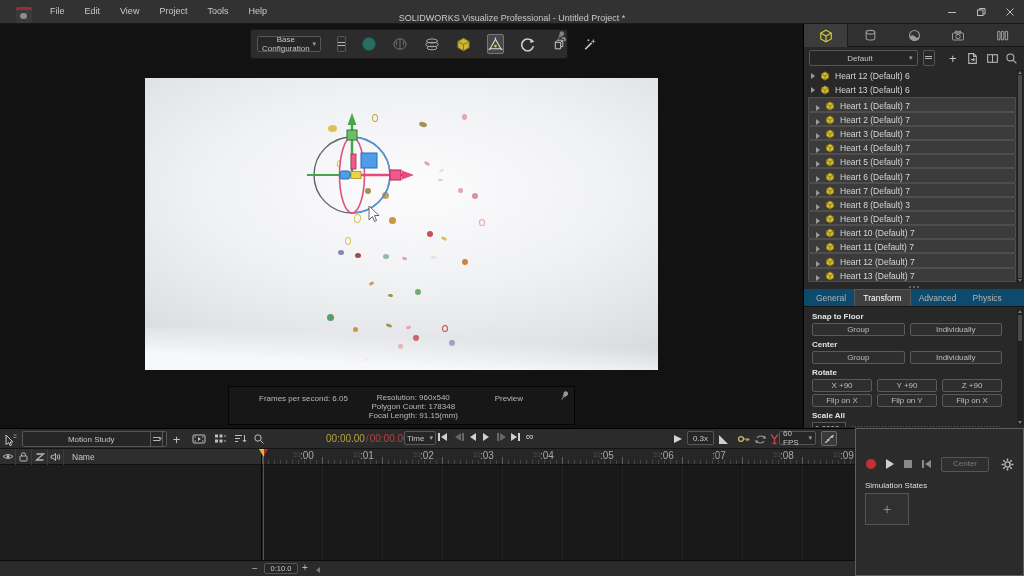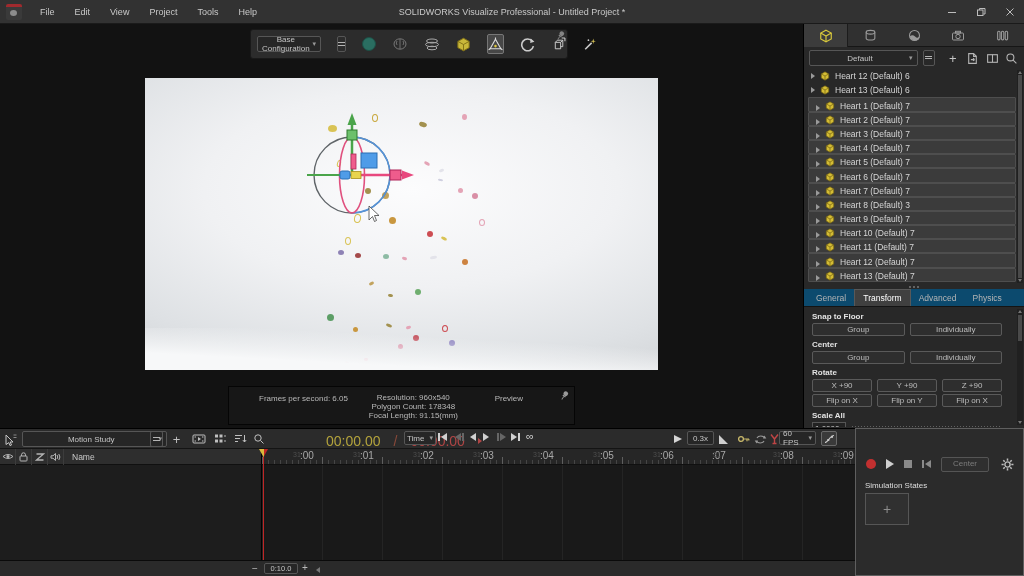--- a/index.html
+++ b/index.html
@@ -1,20 +1,20 @@
 <!DOCTYPE html>
 <html><head>
 <meta charset="utf-8">
 <style>
   * { margin:0; padding:0; box-sizing:border-box; font-family:"Liberation Sans", sans-serif; }
   html,body { width:1024px; height:576px; background:#121212; overflow:hidden; }
   #app { position:relative; width:1024px; height:576px; color:#ccc; font-size:9px; }
 
   
-  #titlebar { position:absolute; top:0; left:0; width:100%; height:24px; background:#323232; display:flex; align-items:center; border-bottom:1px solid #1a1a1a; z-index:30; }
+  #titlebar { position:absolute; top:0; left:0; width:100%; height:24px; background:#323232; display:flex; align-items:flex-end; border-bottom:1px solid #1a1a1a; z-index:30;padding-left:10px; }
   #logo { width:16px; height:16px; margin:0 8px 0 6px; border-radius:2px; background:#3a3a3a; border-top:3px solid #a02a2e; position:relative; }
   #logo::after{ content:""; position:absolute; left:4px; top:3px; width:7px; height:6px; border-radius:50%; background:#8d8d8d; }
   .menu-item { padding:0 10px; color:#c9c9c9; line-height:24px; cursor:default; }
   #win-title { position:absolute; left:0; width:100%; text-align:center; color:#c9c9c9; pointer-events:none; }
   #win-controls { position:absolute; right:0; top:0; height:24px; display:flex; }
   .winbtn { width:29px; height:24px; display:flex; align-items:center; justify-content:center; }
 
   
   #workspace { position:absolute; top:24px; left:0; width:100%; height:404px; background:#121212; }
 
@@ -87,21 +87,21 @@
   #props-scroll { position:absolute; right:1px; top:2px; bottom:2px; width:6px; background:#202020; }
   #props-thumb { position:absolute; left:1px; top:6px; height:26px; width:4px; background:#4a4a4a; }
 
   
   #timeline { position:absolute; left:0; bottom:0; width:100%; height:148px; background:#1f1f1f; border-top:1px solid #000; }
   #tl-toolbar { position:relative; height:20px; background:#2b2b2b; border-bottom:1px solid #141414; }
   .abs { position:absolute; }
   #study-box { left:22px; top:2px; width:145px; }
   #study-menu { left:150px; top:2px; }
   .tl-ic { top:2px; width:17px; height:16px; display:flex; align-items:center; justify-content:center; color:#c0c0c0; }
-  #time-cluster { left:326px; top:4px; display:flex; gap:13px; align-items:center; font-size:14px; }
+  #time-cluster { left:326px; top:4px; display:flex; gap:1px; align-items:center; font-size:10px; }
   #cur-time { color:#b3a33c; }
   #time-sep { color:#8a4a3a; }
   #end-time { color:#b04545; }
   #end-flag { width:0; height:0; border-top:3px solid transparent; border-bottom:3px solid transparent; border-left:4px solid #b04545; }
   #time-box { left:404px; top:2px; width:32px; }
   .tr-btn { top:4px; display:flex; align-items:center; gap:1px; color:#d0d0d0; }
   .tr-btn.dim { color:#666; }
   .tri-l { width:0; height:0; border-top:4px solid transparent; border-bottom:4px solid transparent; border-right:6px solid currentColor; }
   .tri-r { width:0; height:0; border-top:4px solid transparent; border-bottom:4px solid transparent; border-left:6px solid currentColor; }
   .tr-bar { width:2px; height:8px; background:currentColor; }

